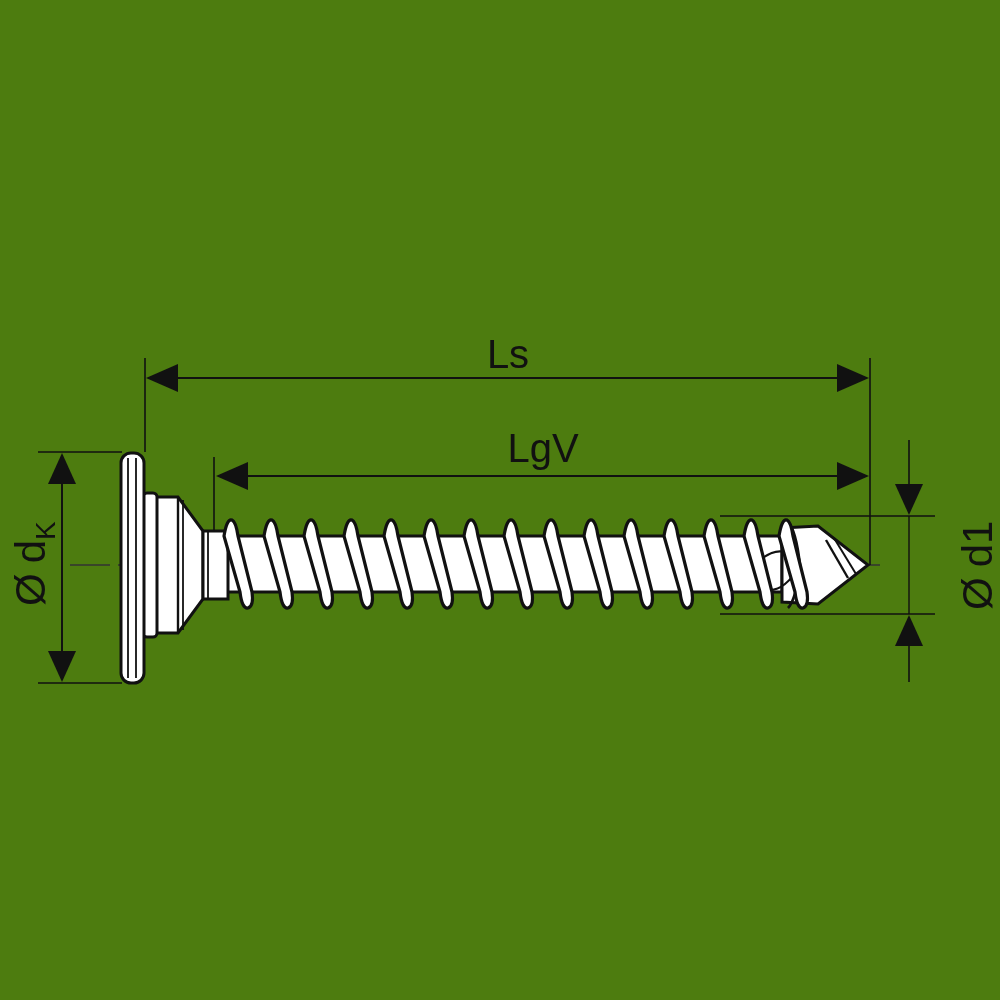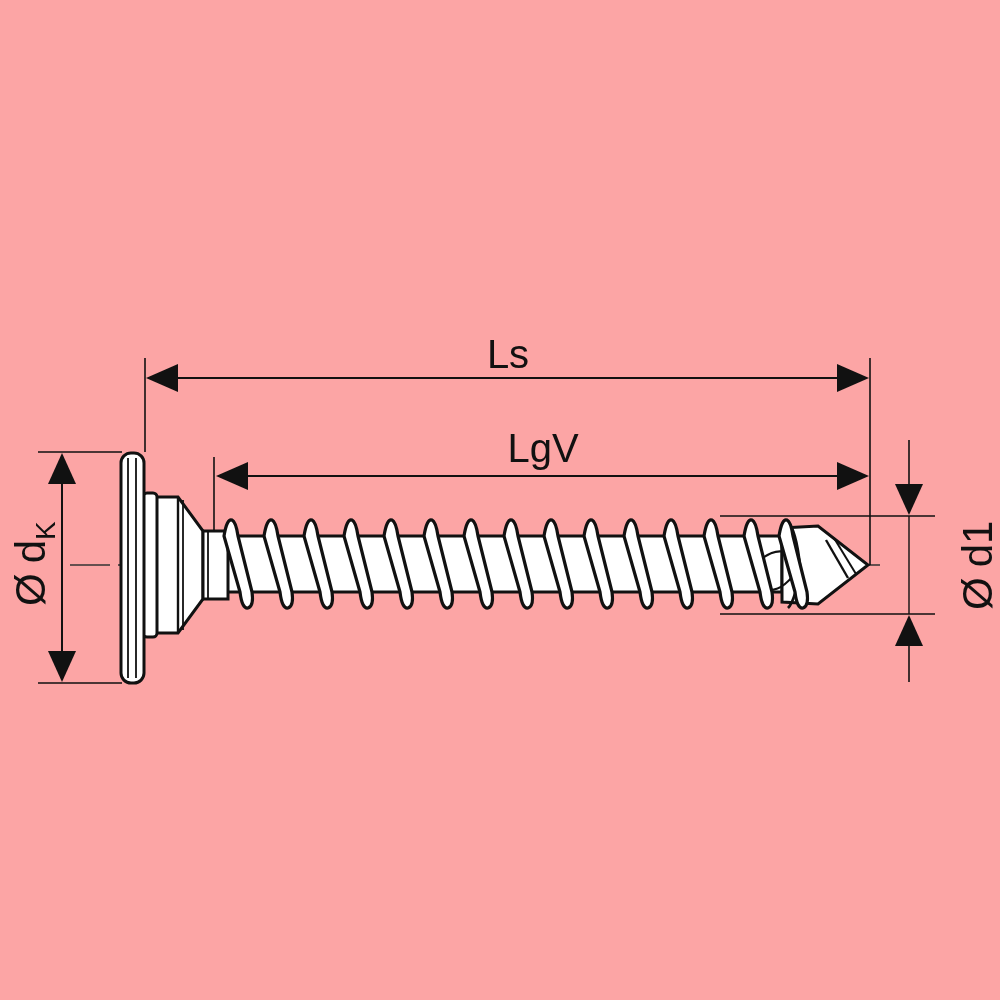--- a/index.html
+++ b/index.html
@@ -1,16 +1,16 @@
 <!DOCTYPE html>
 <html><head>
 <meta charset="utf-8">
 <style>
   html, body { margin: 0; padding: 0; background: #ffffff; }
-  #canvas { position: relative; width: 1000px; height: 1000px; background: #fca5a5; overflow: hidden; }
+  #canvas { position: relative; width: 1000px; height: 1000px; background: #4d7c0f; overflow: hidden; }
   svg { position: absolute; left: 0; top: 0; }
   .lbl { font-family: "Liberation Sans", "DejaVu Sans", sans-serif; fill: #111111; }
 </style>
 </head>
 <body>
 
 <div id="canvas">
 <svg width="1000" height="1000" viewBox="0 0 1000 1000">
   <defs>
     <g id="thread">

